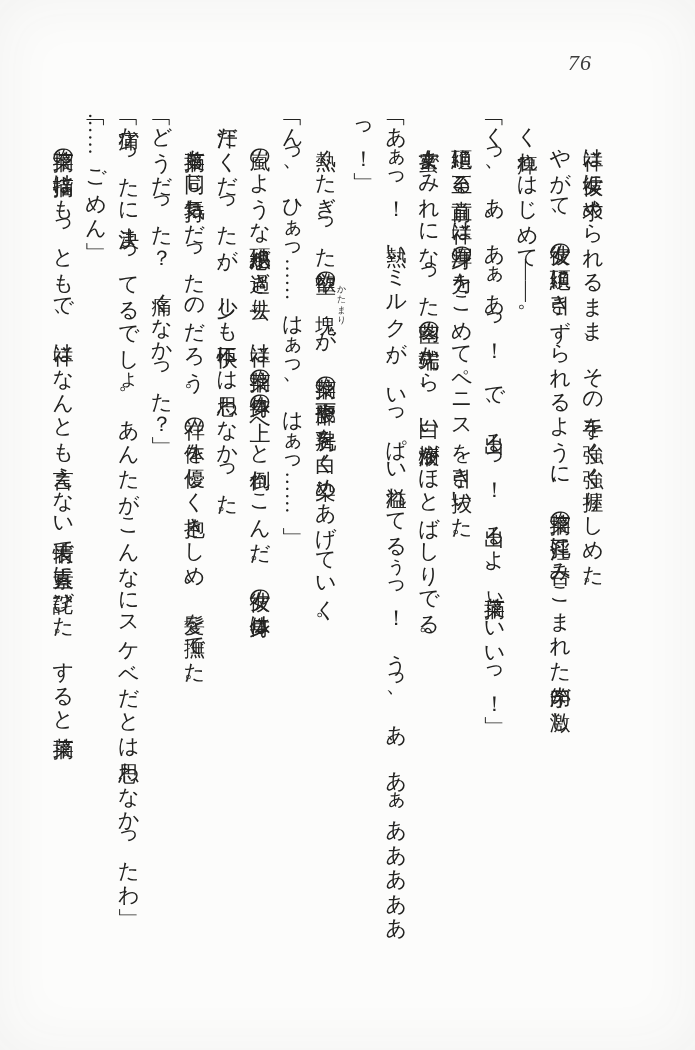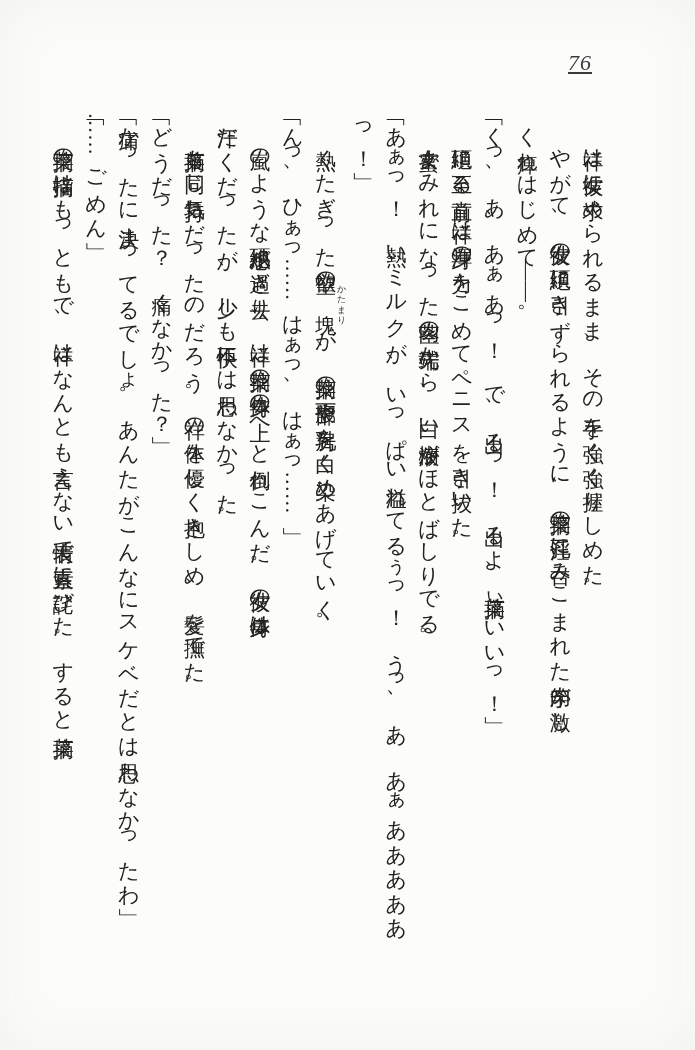--- a/index.html
+++ b/index.html
@@ -20,21 +20,20 @@
     box-shadow: inset 0 0 60px rgba(60,55,50,0.05);
   }
   .page-number {
     position: absolute;
     top: 50px;
     left: 568px;
     font-size: 22px;
     font-style: italic;
     color: #3c3c3c;
     letter-spacing: 1px;
-    text-decoration: underline;
   }
   .text-block {
     position: absolute;
     top: 112px;
     right: 86px;
     height: 830px;
     writing-mode: vertical-rl;
     text-orientation: mixed;
     font-size: 21px;
     line-height: 32.8px;

